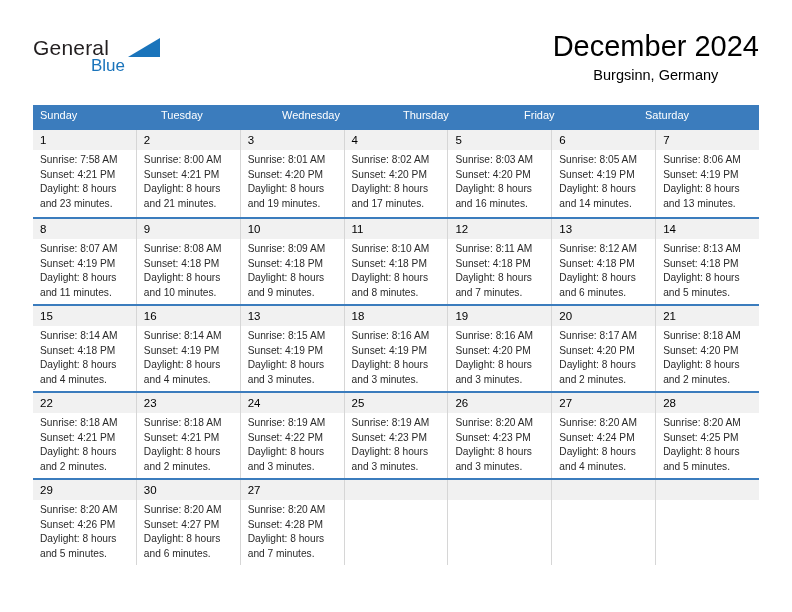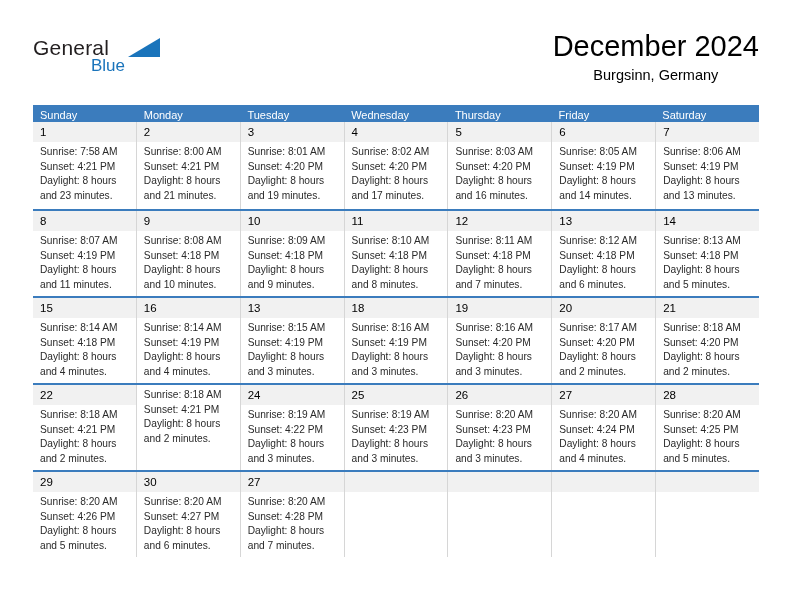--- a/index.html
+++ b/index.html
@@ -95,21 +95,21 @@
     background: #3b7cbd;
   }
   .dow {
     flex: 1 1 0;
     min-width: 0;
     color: #ffffff;
     font-size: 11px;
     line-height: 19px;
     padding: 1px 0 1px 7px;
     box-sizing: border-box;
-    height: 17px;
+    height: 25px;
     white-space: nowrap;
     overflow: hidden;
   }
   .week {
     display: flex;
     border-top: 2px solid #3b7cbd;
     height: 87px;
     box-sizing: border-box;
   }
   .week:first-of-type {
@@ -164,21 +164,20 @@
     <div class="title-block">
       <div class="cal-title">December 2024</div>
       <div class="cal-subtitle">Burgsinn, Germany</div>
     </div>
 
   </div>
 
   <div class="calendar">
     <div class="dow-row" id="dow-row">
         <div class="dow">Sunday</div>
-        <div class="dow">Monday</div>
         <div class="dow">Tuesday</div>
         <div class="dow">Wednesday</div>
         <div class="dow">Thursday</div>
         <div class="dow">Friday</div>
         <div class="dow">Saturday</div>
       </div>
     <div id="weeks-container">
         <div class="week">
           <div class="day">
             <div class="day-number">1</div>
@@ -378,20 +377,21 @@
           <div class="day">
             <div class="day-number">22</div>
             <div class="day-body">
               <div>Sunrise: 8:18 AM</div>
               <div>Sunset: 4:21 PM</div>
               <div>Daylight: 8 hours</div>
               <div>and 2 minutes.</div>
             </div>
           </div>
           <div class="day">
+            <div class="day-number">23</div>
             <div class="day-body">
               <div>Sunrise: 8:18 AM</div>
               <div>Sunset: 4:21 PM</div>
               <div>Daylight: 8 hours</div>
               <div>and 2 minutes.</div>
             </div>
           </div>
           <div class="day">
             <div class="day-number">24</div>
             <div class="day-body">

